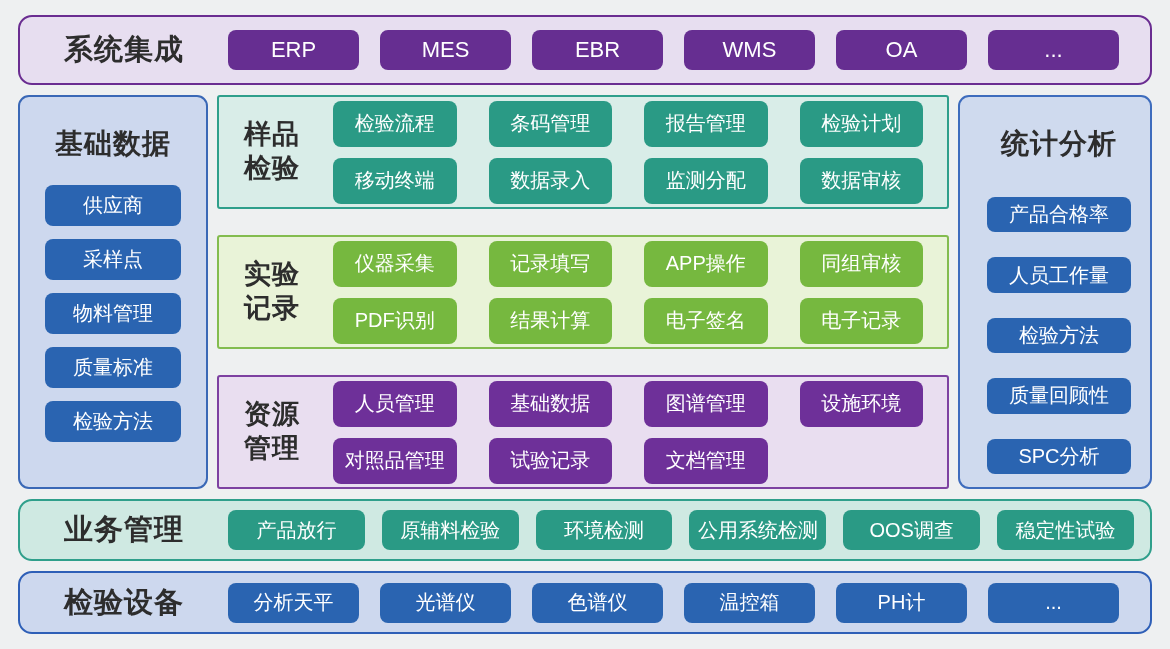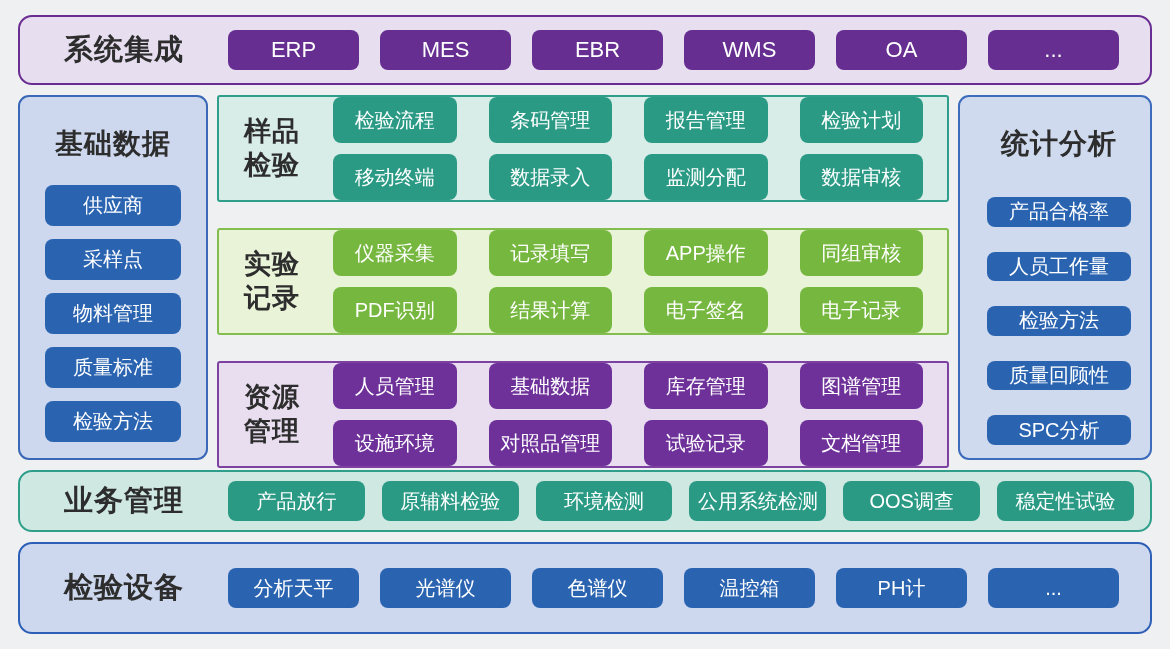--- a/index.html
+++ b/index.html
@@ -17,21 +17,21 @@
   }
 
   
   .bar {
     box-sizing: border-box;
     border: 2px solid; border-radius: 14px;
     display: flex; align-items: center;
   }
   .bar.top       { height: 70px; border-color: var(--purple-border, #6a2d91); background: var(--purple-panel-bg, #e7def0); }
   .bar.business  { height: 62px; border-color: var(--teal-border, #2f9f8b);  background: var(--business-panel-bg, #cfe9e2); }
-  .bar.equipment { height: 92px; border-color: var(--equip-border, #2e5fb7); background: var(--blue-panel-bg, #cdd8ee); }
+  .bar.equipment { height: 63px; border-color: var(--equip-border, #2e5fb7); background: var(--blue-panel-bg, #cdd8ee); }
 
   .bar-title {
     flex: 0 0 208px; text-align: center;
     font-size: 29px; font-weight: bold; letter-spacing: 1px;
     color: var(--title-text, #2d2d2d);
   }
   .bar-items {
     flex: 1; display: flex; align-items: center;
     gap: 21px; padding-right: 16px;
   }
@@ -159,21 +159,20 @@
       </div>
 
       <div class="panel resource">
         <div class="panel-title">
           <div>资源</div>
           <div>管理</div>
         </div>
         <div class="panel-grid">
           <div class="btn resource">人员管理</div>
           <div class="btn resource">基础数据</div>
-          <div class="btn resource">库存管理</div>
           <div class="btn resource">图谱管理</div>
           <div class="btn resource">设施环境</div>
           <div class="btn resource">对照品管理</div>
           <div class="btn resource">试验记录</div>
           <div class="btn resource">文档管理</div>
         </div>
       </div>
 
     </div>
 

